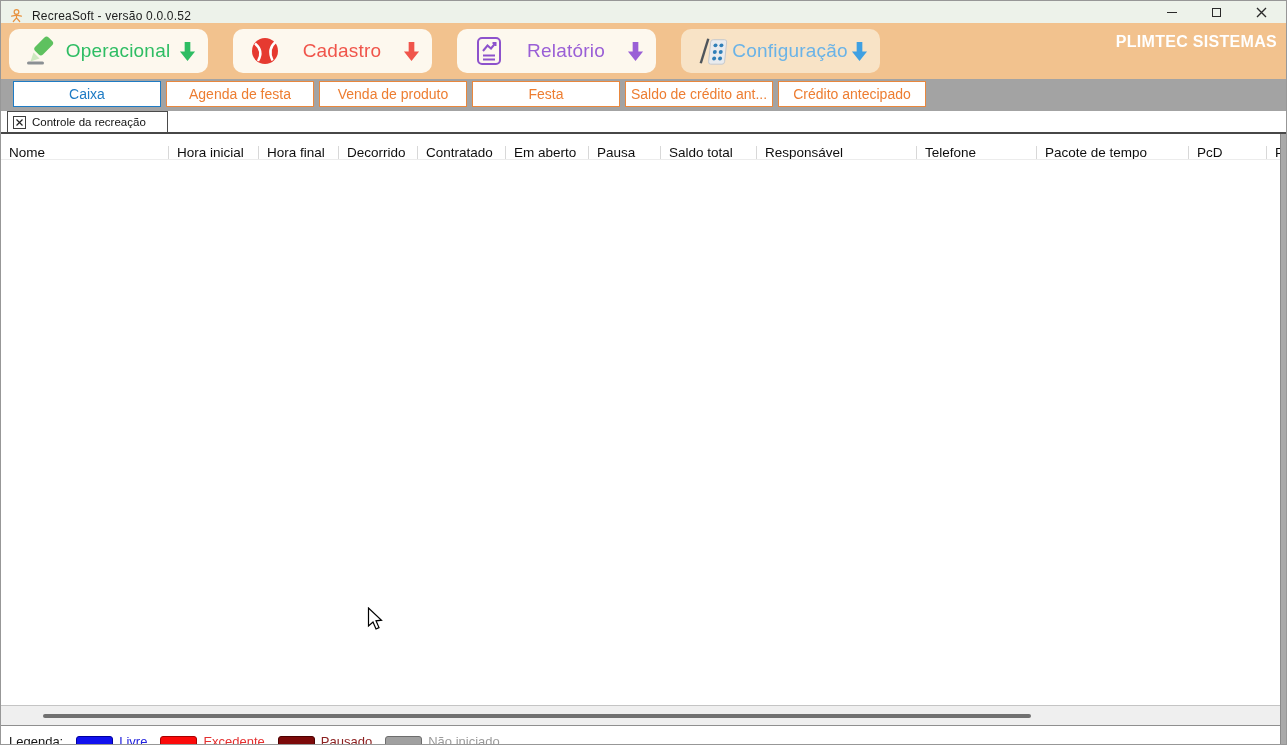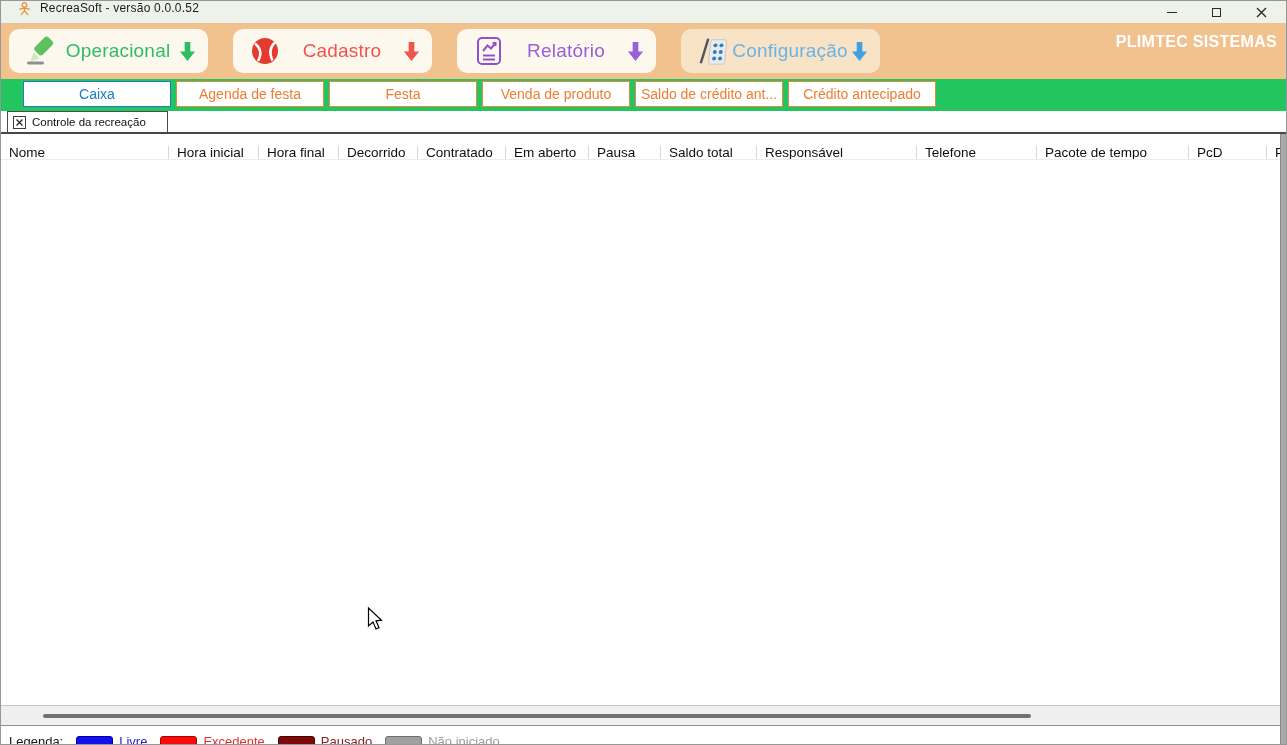--- a/index.html
+++ b/index.html
@@ -5,22 +5,22 @@
   * { margin:0; padding:0; box-sizing:border-box; }
   html,body { width:1287px; height:745px; background:#d9d9d9; }
   body { font-family:"Liberation Sans", sans-serif; }
 
   .window{
     position:absolute; left:0; top:0; width:1287px; height:745px;
     background:#fff; border:1px solid #979797; overflow:hidden;
   }
 
   
-  .titlebar{ height:22px; background:#edf2ea; display:flex; align-items:flex-start;
-    padding-left:16px; position:relative; }
+  .titlebar{ height:22px; background:#edf2ea; display:flex; align-items:flex-end;
+    padding-left:8px; position:relative; }
   .app-icon{ width:15px; height:15px; flex:0 0 auto; }
   .title-text{ font-size:12px; color:#1c1c1c; margin-left:8px; letter-spacing:.2px; }
   .win-controls{ position:absolute; right:2px; top:0; height:22px; display:flex; }
   .win-btn{ width:45px; height:22px; display:flex; align-items:center; justify-content:center; cursor:default; }
   .glyph-min{ width:10px; height:0; border-top:1.4px solid #2a2a2a; }
   .glyph-max{ width:9px; height:9px; border:1.4px solid #2a2a2a; }
 
   
   .ribbon{ height:56px; background:#f2c28e; position:relative;
     display:flex; gap:25px; padding:6px 0 0 8px; }
@@ -30,21 +30,21 @@
   .menu-icon{ width:32px; height:32px; flex:0 0 auto; }
   .menu-label{ flex:1; text-align:center; font-size:19px; letter-spacing:.2px; }
   .menu-arrow{ width:17px; height:21px; flex:0 0 auto; }
   .c-green{ color:#2ebd63; } .c-red{ color:#f0554b; }
   .c-purple{ color:#9a5fd6; } .c-blue{ color:#6ab3e7; }
   .brand{ position:absolute; right:9px; top:9px; text-align:right; color:#ffffff;
     font-weight:bold; font-size:16px; line-height:19px; letter-spacing:.3px; }
   .u{ text-decoration:underline; }
 
   
-  .subtabs{ height:32px; background:#22c55e; display:flex; gap:5px; padding:2px 0 0 22px; }
+  .subtabs{ height:32px; background:#a3a3a3; display:flex; gap:5px; padding:2px 0 0 12px; }
   .subtab{ width:148px; height:26px; background:#fff; display:flex; align-items:center;
     justify-content:center; font-size:14px; cursor:default; }
   .st-blue{ border:1.5px solid #1e7bc4; color:#1e7bc4; }
   .st-orange{ border:1.5px solid #e9873d; color:#ed7d31; }
 
   
   .tabstrip{ height:23px; background:#fff; position:relative; border-bottom:2px solid #474747; }
   .doc-tab{ position:absolute; left:6px; bottom:0; height:21px; background:#fff;
     border:1px solid #4a4a4a; border-bottom:none; display:flex; align-items:center;
     gap:6px; padding:0 21px 0 5px; font-size:11.5px; color:#111; cursor:default; }
@@ -170,22 +170,22 @@
     </div>
 
     <div class="brand">
       <div>PLIMTEC SISTEMAS</div>
     </div>
   </div>
 
   <div class="subtabs">
     <div class="subtab st-blue">Caixa</div>
     <div class="subtab st-orange">Agenda de festa</div>
+    <div class="subtab st-orange">Venda de produto</div>
     <div class="subtab st-orange">Festa</div>
-    <div class="subtab st-orange">Venda de produto</div>
     <div class="subtab st-orange">Saldo de crédito ant...</div>
     <div class="subtab st-orange">Crédito antecipado</div>
   </div>
 
   <div class="tabstrip">
     <div class="doc-tab">
       <span class="tab-close">
         <svg width="7" height="7" viewBox="0 0 7 7">
             <path d="M0.5 0.5 L6.5 6.5 M6.5 0.5 L0.5 6.5" stroke="#222" stroke-width="1.2"></path>
           </svg>

